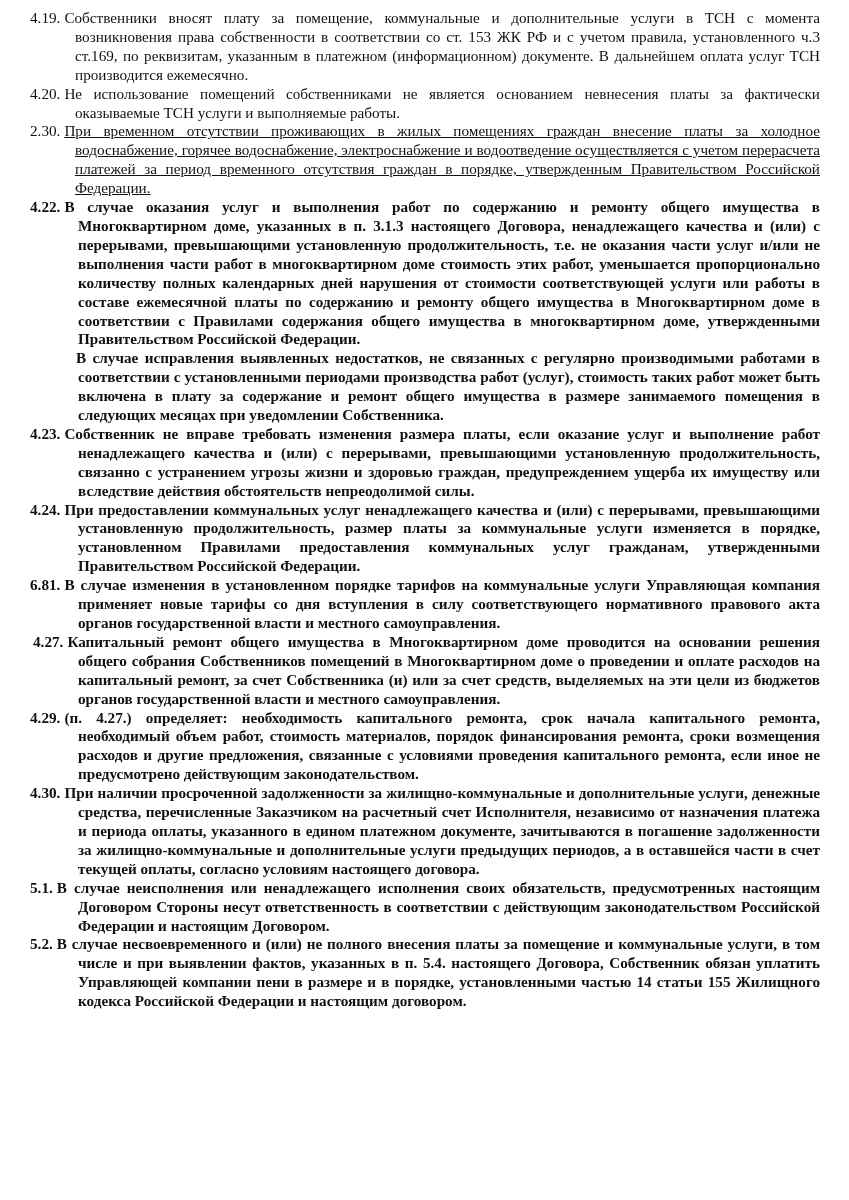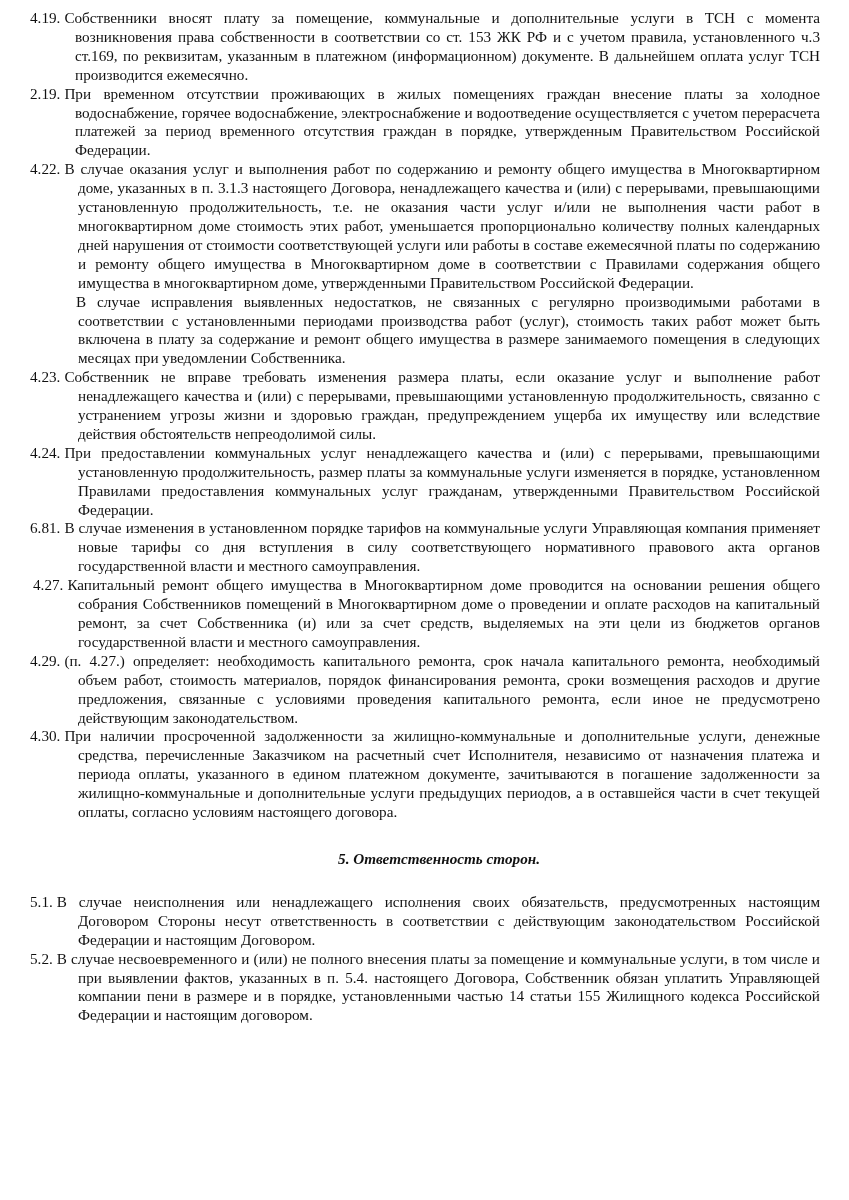--- a/index.html
+++ b/index.html
@@ -5,45 +5,49 @@
   html, body { margin: 0; padding: 0; background: #ffffff; }
   body { width: 849px; height: 1200px; overflow: hidden; position: relative; }
   .page {
     position: absolute; left: 0; top: 0; width: 849px; height: 1200px;
     background: #ffffff; color: #111111;
     font-family: "Liberation Serif", "DejaVu Serif", serif;
     font-size: 15.2px; line-height: 18.9px; padding-left: 8px;
   }
   .content { position: absolute; left: 30px; top: 9px; width: 790px; }
   .item { position: relative; padding-left: 45px; text-align: justify; }
-  .item.wide { padding-left: 48px; }
+  .item.wide { padding-left: 48px; font-weight: bold; }
   .num { position: absolute; left: 0; top: 0; white-space: nowrap; }
   .item p { margin: 0; }
   .item .body { text-indent: 0; }
   .subpara { margin: 0; text-align: justify; text-indent: -2px; }
   .heading {
     text-align: center; font-weight: bold; font-style: italic;
     margin: 28px 0 24px 0; padding-left: 28px;
   }
 </style>
 </head>
 <body>
 
 <div class="page">
   <div class="content">
 
     <div class="item">
       <span class="num">4.19.</span>
       <p class="body" style="text-indent: -10.625px;">Собственники вносят плату за помещение, коммунальные и дополнительные услуги в ТСН  с момента возникновения права собственности в соответствии со ст. 153 ЖК РФ и  с учетом правила, установленного ч.3 ст.169, по реквизитам, указанным  в платежном (информационном) документе. В дальнейшем оплата услуг ТСН  производится ежемесячно.</p>
     </div>
 
+    <div class="item">
+      <span class="num">4.20.</span>
+      <p class="body" style="text-indent: -10.625px;">Не использование помещений собственниками не является основанием невнесения платы за фактически оказываемые ТСН  услуги и выполняемые работы.</p>
+    </div>
 
     <div class="item">
-      <span class="num">2.19.</span>
-      <p class="body" style="text-indent: -10.625px;">При временном отсутствии проживающих в жилых помещениях граждан внесение платы за холодное водоснабжение, горячее водоснабжение, электроснабжение и водоотведение осуществляется с учетом перерасчета платежей за период временного отсутствия граждан в порядке, утвержденным Правительством Российской Федерации.</p>
+      <span class="num">2.30.</span>
+      <p class="body" style="text-indent: -10.625px; text-decoration: underline;">При временном отсутствии проживающих в жилых помещениях граждан внесение платы за холодное водоснабжение, горячее водоснабжение, электроснабжение и водоотведение осуществляется с учетом перерасчета платежей за период временного отсутствия граждан в порядке, утвержденным Правительством Российской Федерации.</p>
     </div>
 
     <div class="item wide">
       <span class="num">4.22.</span>
       <p class="body" style="text-indent: -13.625px;">В случае оказания услуг и выполнения работ по содержанию и ремонту общего имущества в Многоквартирном доме, указанных в п. 3.1.3 настоящего Договора, ненадлежащего качества и (или) с перерывами, превышающими установленную продолжительность, т.е. не оказания части услуг и/или не выполнения части работ в многоквартирном доме стоимость этих работ, уменьшается пропорционально количеству полных календарных дней нарушения от стоимости соответствующей услуги или работы в составе ежемесячной платы по содержанию и ремонту общего имущества в Многоквартирном доме в соответствии с Правилами содержания общего имущества в многоквартирном доме, утвержденными Правительством Российской Федерации.</p>
       <p class="subpara">В случае исправления выявленных недостатков, не связанных с регулярно производимыми работами в соответствии с установленными периодами производства работ (услуг), стоимость таких работ может быть включена в плату за содержание и ремонт общего имущества в размере занимаемого помещения в следующих месяцах при уведомлении Собственника.</p>
     </div>
 
     <div class="item wide">
       <span class="num">4.23.</span>
@@ -71,21 +75,20 @@
       <span class="num">4.29.</span>
       <p class="body" style="text-indent: -13.625px;">(п. 4.27.) определяет: необходимость капитального ремонта, срок начала капитального ремонта, необходимый объем работ, стоимость материалов, порядок финансирования ремонта, сроки возмещения расходов  и другие предложения, связанные с условиями проведения капитального ремонта, если иное не предусмотрено действующим законодательством.</p>
     </div>
 
     <div class="item wide">
       <span class="num">4.30.</span>
       <p class="body" style="text-indent: -13.625px;">При наличии просроченной задолженности за жилищно-коммунальные и дополнительные услуги, денежные средства, перечисленные Заказчиком на расчетный счет Исполнителя, независимо от назначения платежа и периода оплаты, указанного в едином платежном документе, зачитываются в погашение задолженности за жилищно-коммунальные и дополнительные услуги предыдущих периодов, а в оставшейся части в счет текущей оплаты, согласно условиям настоящего договора.</p>
     </div>
 
 
-    <div class="heading">5. Ответственность сторон.</div>
 
     <div class="item wide">
       <span class="num">5.1.</span>
       <p class="body" style="text-indent: -21.2188px;">В случае неисполнения или ненадлежащего исполнения своих обязательств, предусмотренных настоящим Договором Стороны несут ответственность в соответствии с действующим законодательством Российской Федерации и настоящим Договором.</p>
     </div>
 
     <div class="item wide">
       <span class="num">5.2.</span>
       <p class="body" style="text-indent: -21.2188px;">В случае несвоевременного и (или) не полного внесения платы за помещение и коммунальные услуги, в том числе и при выявлении фактов, указанных в п. 5.4. настоящего Договора, Собственник обязан уплатить Управляющей компании пени в размере и в порядке, установленными частью 14 статьи 155 Жилищного кодекса Российской Федерации и настоящим договором.</p>
     </div>

